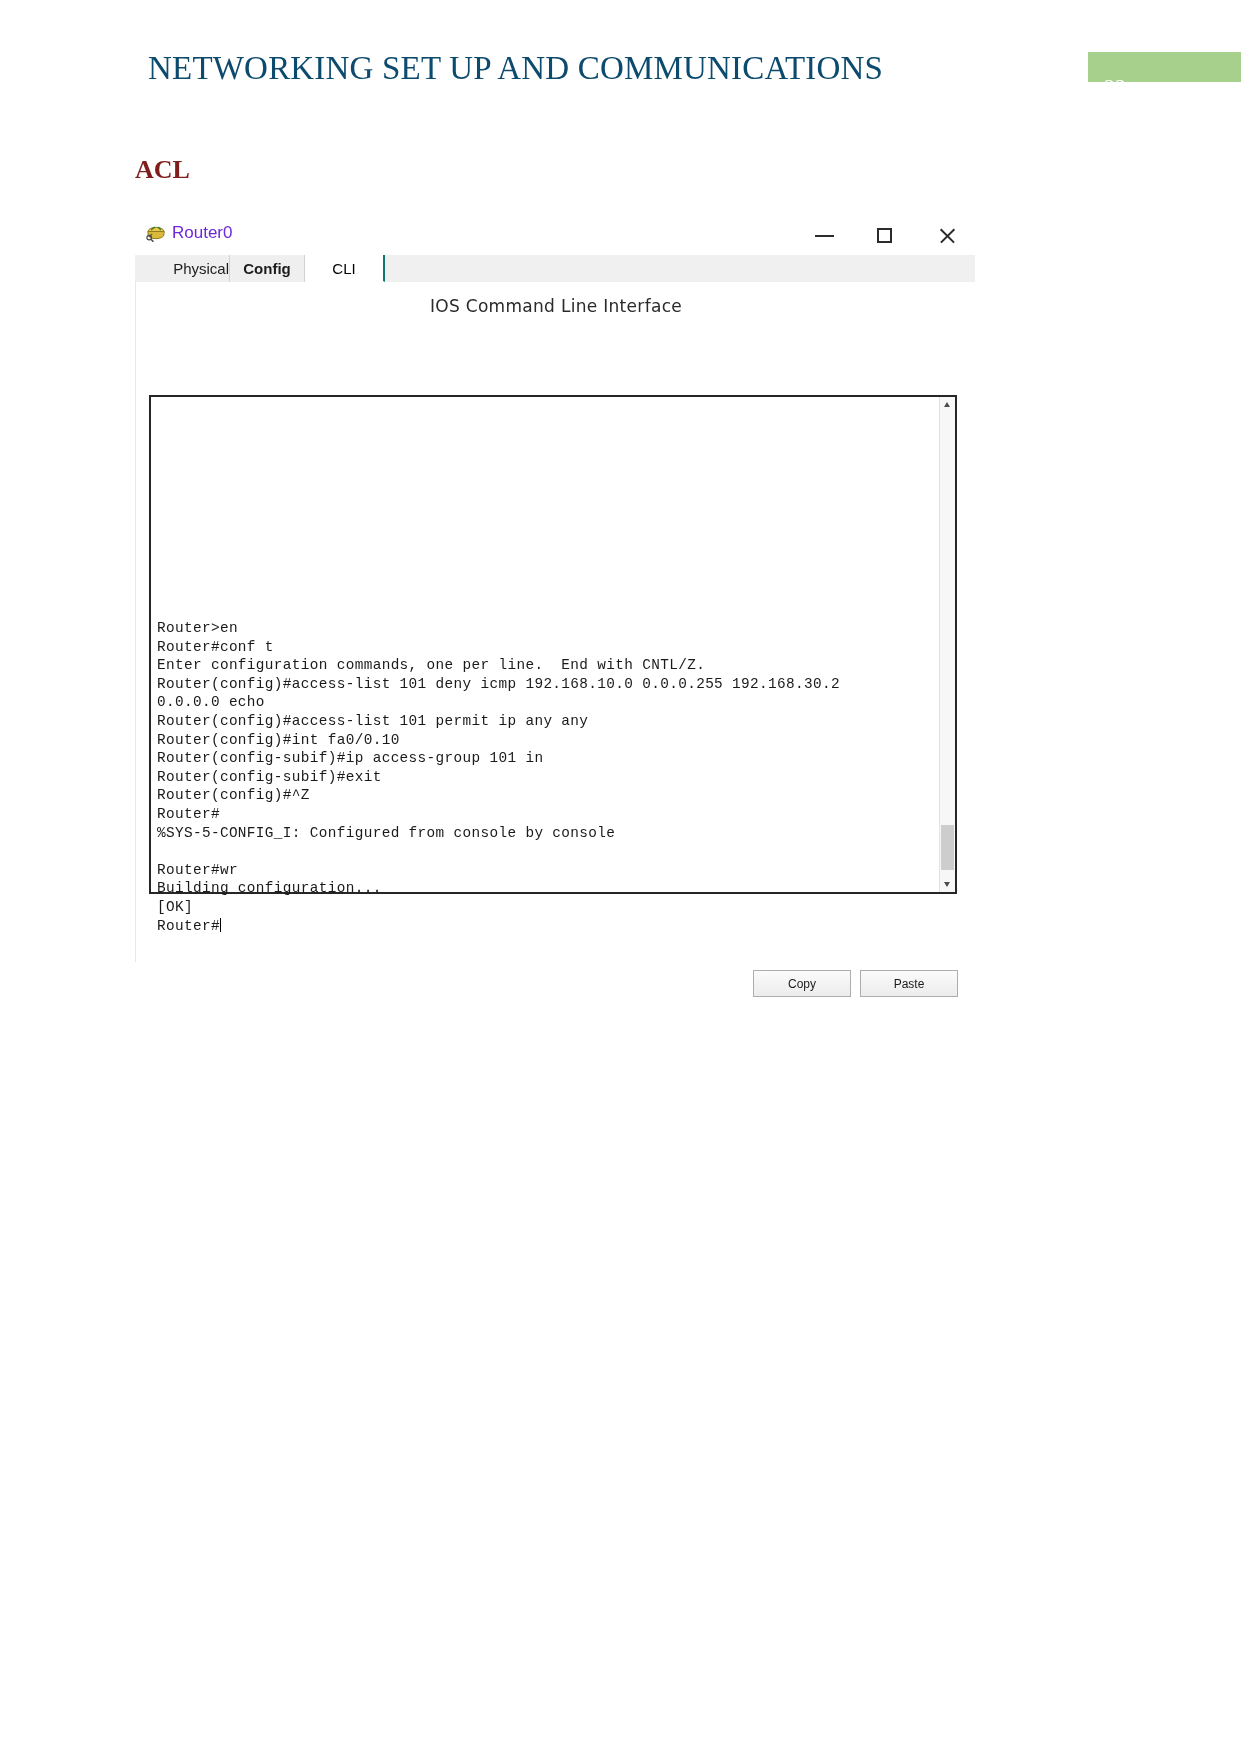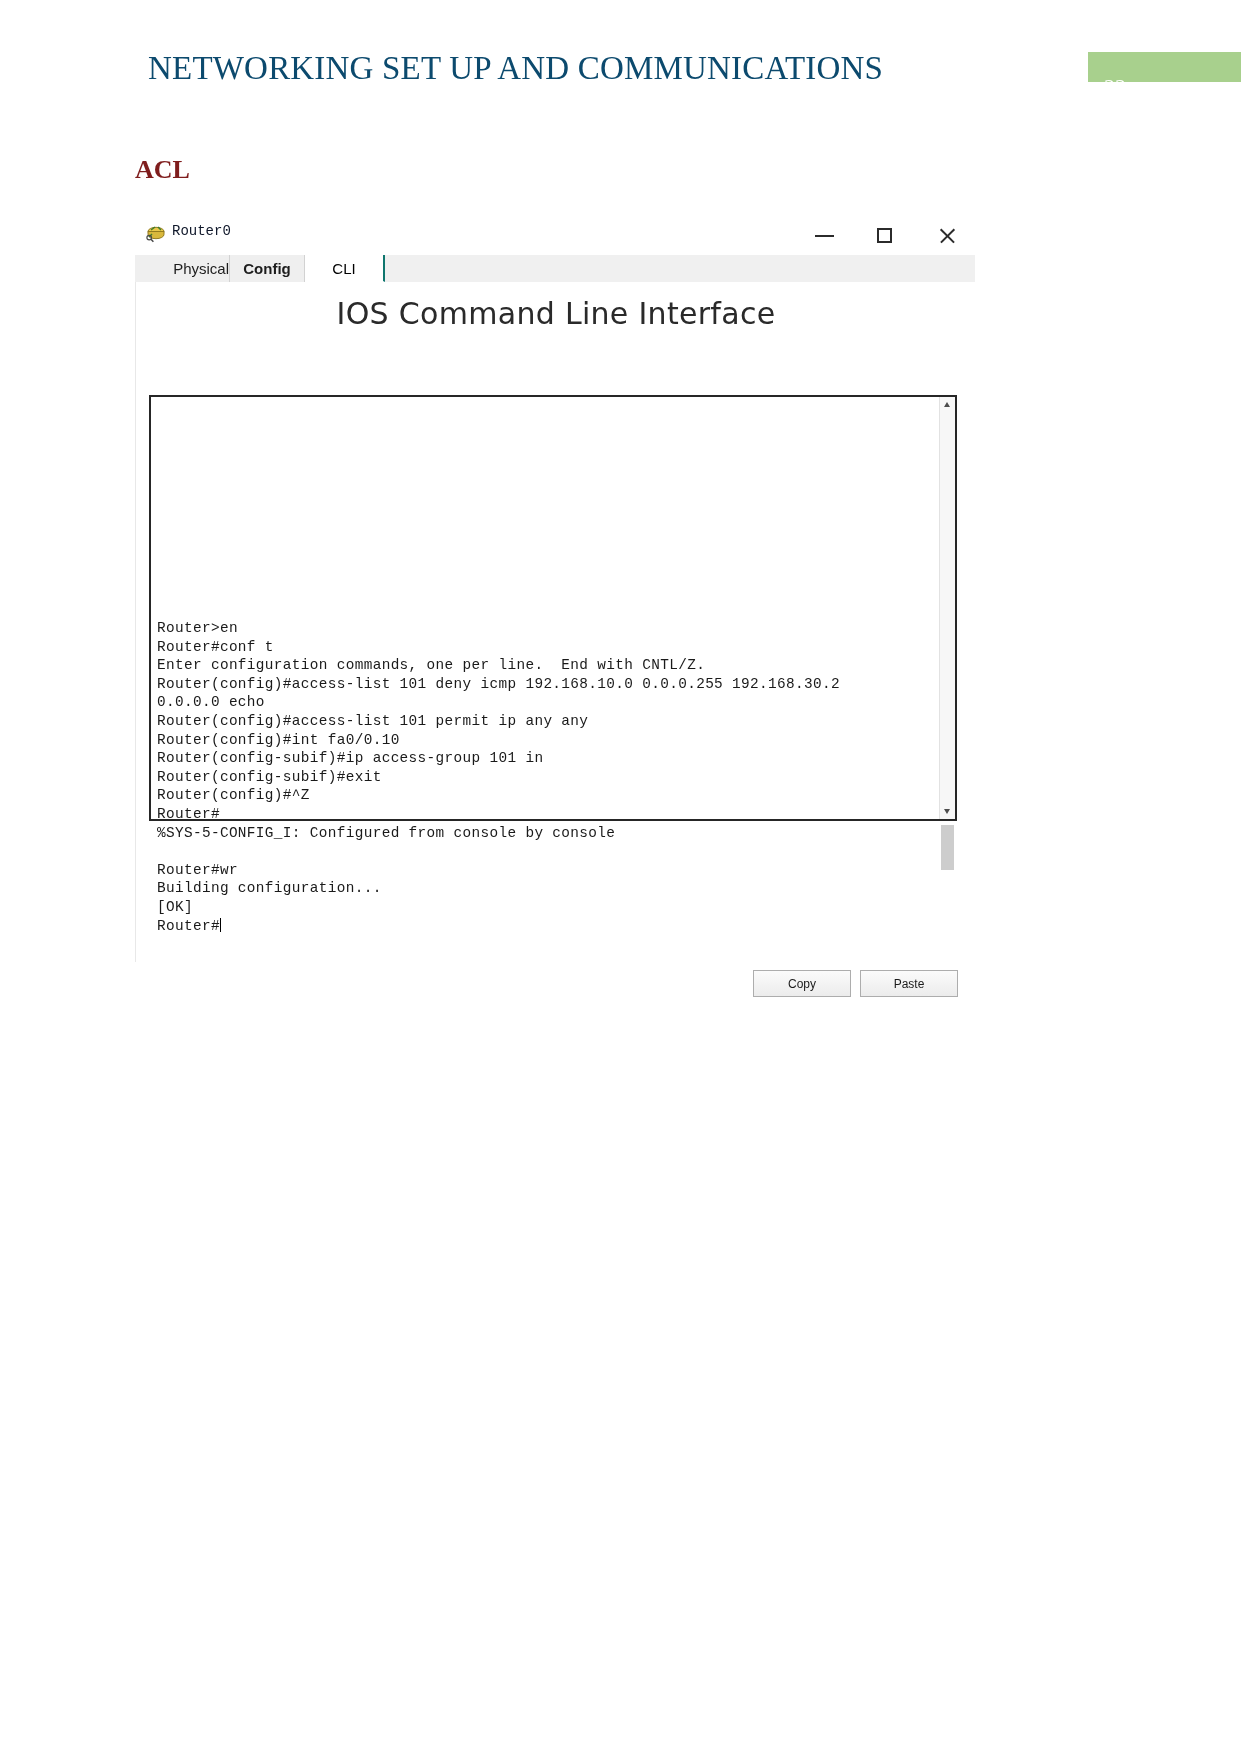--- a/index.html
+++ b/index.html
@@ -86,23 +86,23 @@
     position: absolute;
     left: 9px;
     top: 8px;
     width: 22px;
     height: 22px;
   }
   #window-title {
     position: absolute;
     left: 37px;
     top: 8px;
-    font-family: Liberation Mono, monospace;
-    font-size: 14px;
-    color: #0f172a;
+    font-family: Liberation Sans, sans-serif;
+    font-size: 17px;
+    color: #6d28d9;
     letter-spacing: 0px;
   }
   .win-ctrl {
     position: absolute;
     top: 4px;
     width: 46px;
     height: 32px;
     background: transparent;
     border: none;
     padding: 0;
@@ -193,32 +193,32 @@
     background: #ffffff;
     border-left: 1px solid #e8e8e8;
   }
   #cli-heading {
     position: absolute;
     left: 0;
     top: 14px;
     width: 840px;
     text-align: center;
     font-family: "DejaVu Sans", sans-serif;
-    font-size: 30px;
+    font-size: 17px;
     color: #2a2a2a;
     letter-spacing: 0.3px;
   }
 
   
   #terminal-frame {
     position: absolute;
     left: 13px;
     top: 113px;
     width: 808px;
-    height: 426px;
+    height: 499px;
     border: 2px solid #262626;
     box-sizing: border-box;
     background: #ffffff;
   }
   #terminal-text {
     position: absolute;
     left: 6px;
     top: 222px;
     width: 770px;
     font-family: "Liberation Mono", "DejaVu Sans Mono", monospace;

